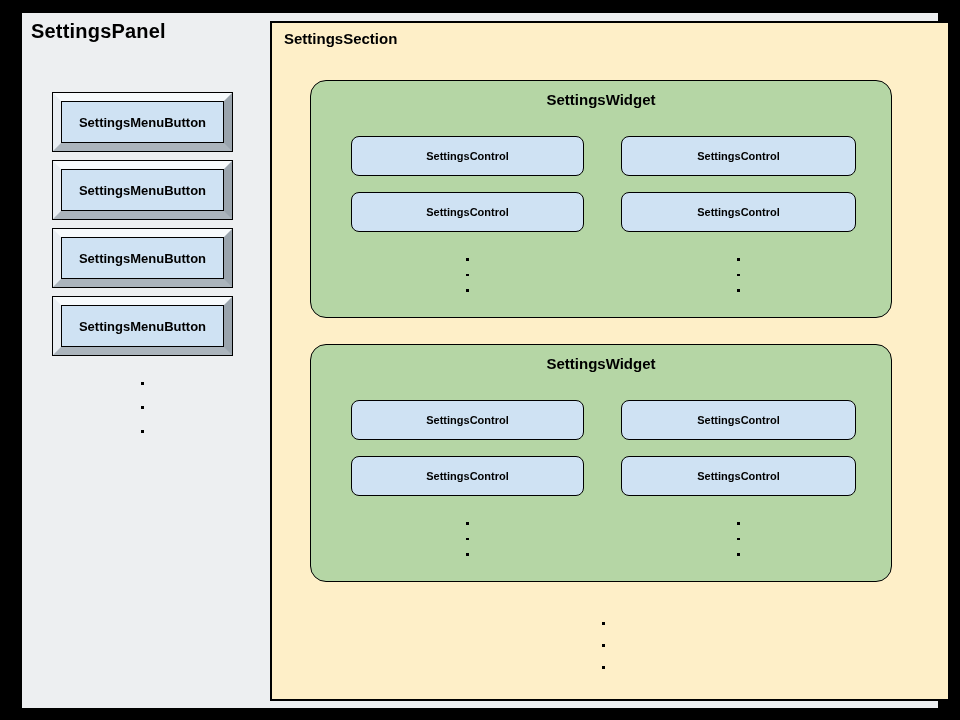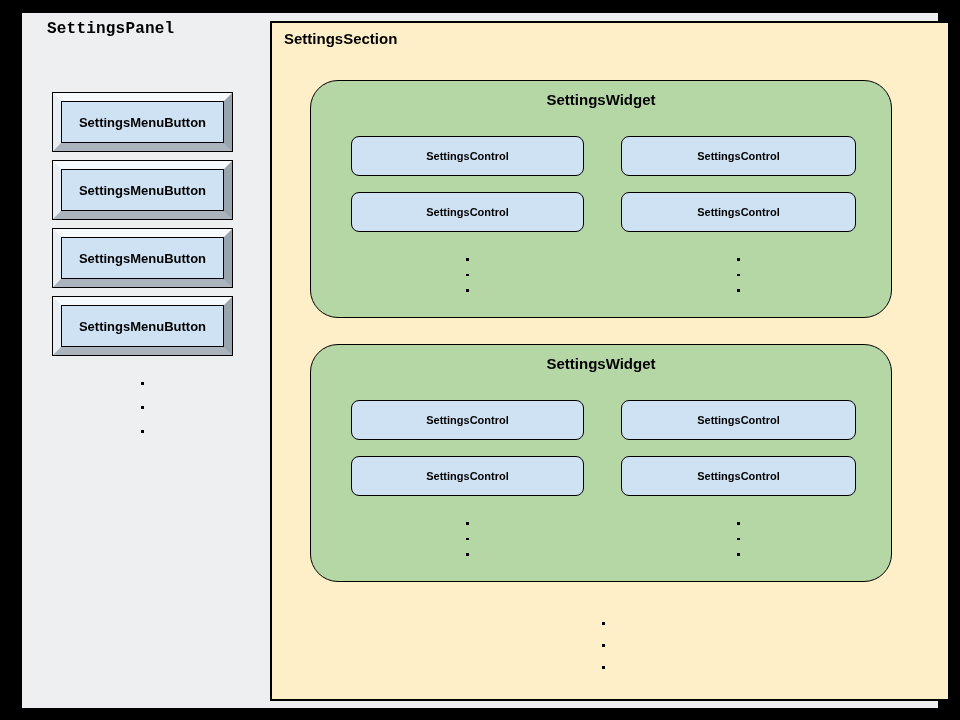--- a/index.html
+++ b/index.html
@@ -13,24 +13,23 @@
     background: var(--canvas, #000);
     overflow:hidden;
   }
   
   .panel {
     position:absolute; left:22px; top:13px;
     width:916px; height:695px;
     background: var(--panel-bg, #edeff1);
   }
   .panel-title {
-    position:absolute; left:25px; top:7px;
-    font-size:16px; font-weight:bold; color:#000;
+    position:absolute; left:9px; top:7px;
+    font-size:20px; font-weight:bold; color:#000;
     letter-spacing:.2px;
-    font-family:Liberation Mono, monospace;
   }
   
   .menu-button {
     position:absolute; left:30px; width:181px; height:60px;
     box-sizing:border-box;
     border:1px solid #000;
     cursor:pointer;
   }
   .menu-button .bevel {
     box-sizing:border-box; width:100%; height:100%;
@@ -67,21 +66,21 @@
     font-size:15px; font-weight:bold; color:#000;
   }
   .dots-section { left:330px; top:599px; }
 
   
   .widget {
     position:absolute; left:38px; width:582px; height:238px;
     box-sizing:border-box;
     background: var(--widget-bg,#b5d6a5);
     border:1.5px solid #000;
-    border-radius:28px;
+    border-radius:16px;
   }
   .w1 { top:57px; } .w2 { top:321px; }
   .widget-title {
     position:absolute; left:0; right:0; top:10px;
     text-align:center;
     font-size:15px; font-weight:bold; color:#000;
   }
   .control {
     position:absolute; height:40px;
     box-sizing:border-box;

